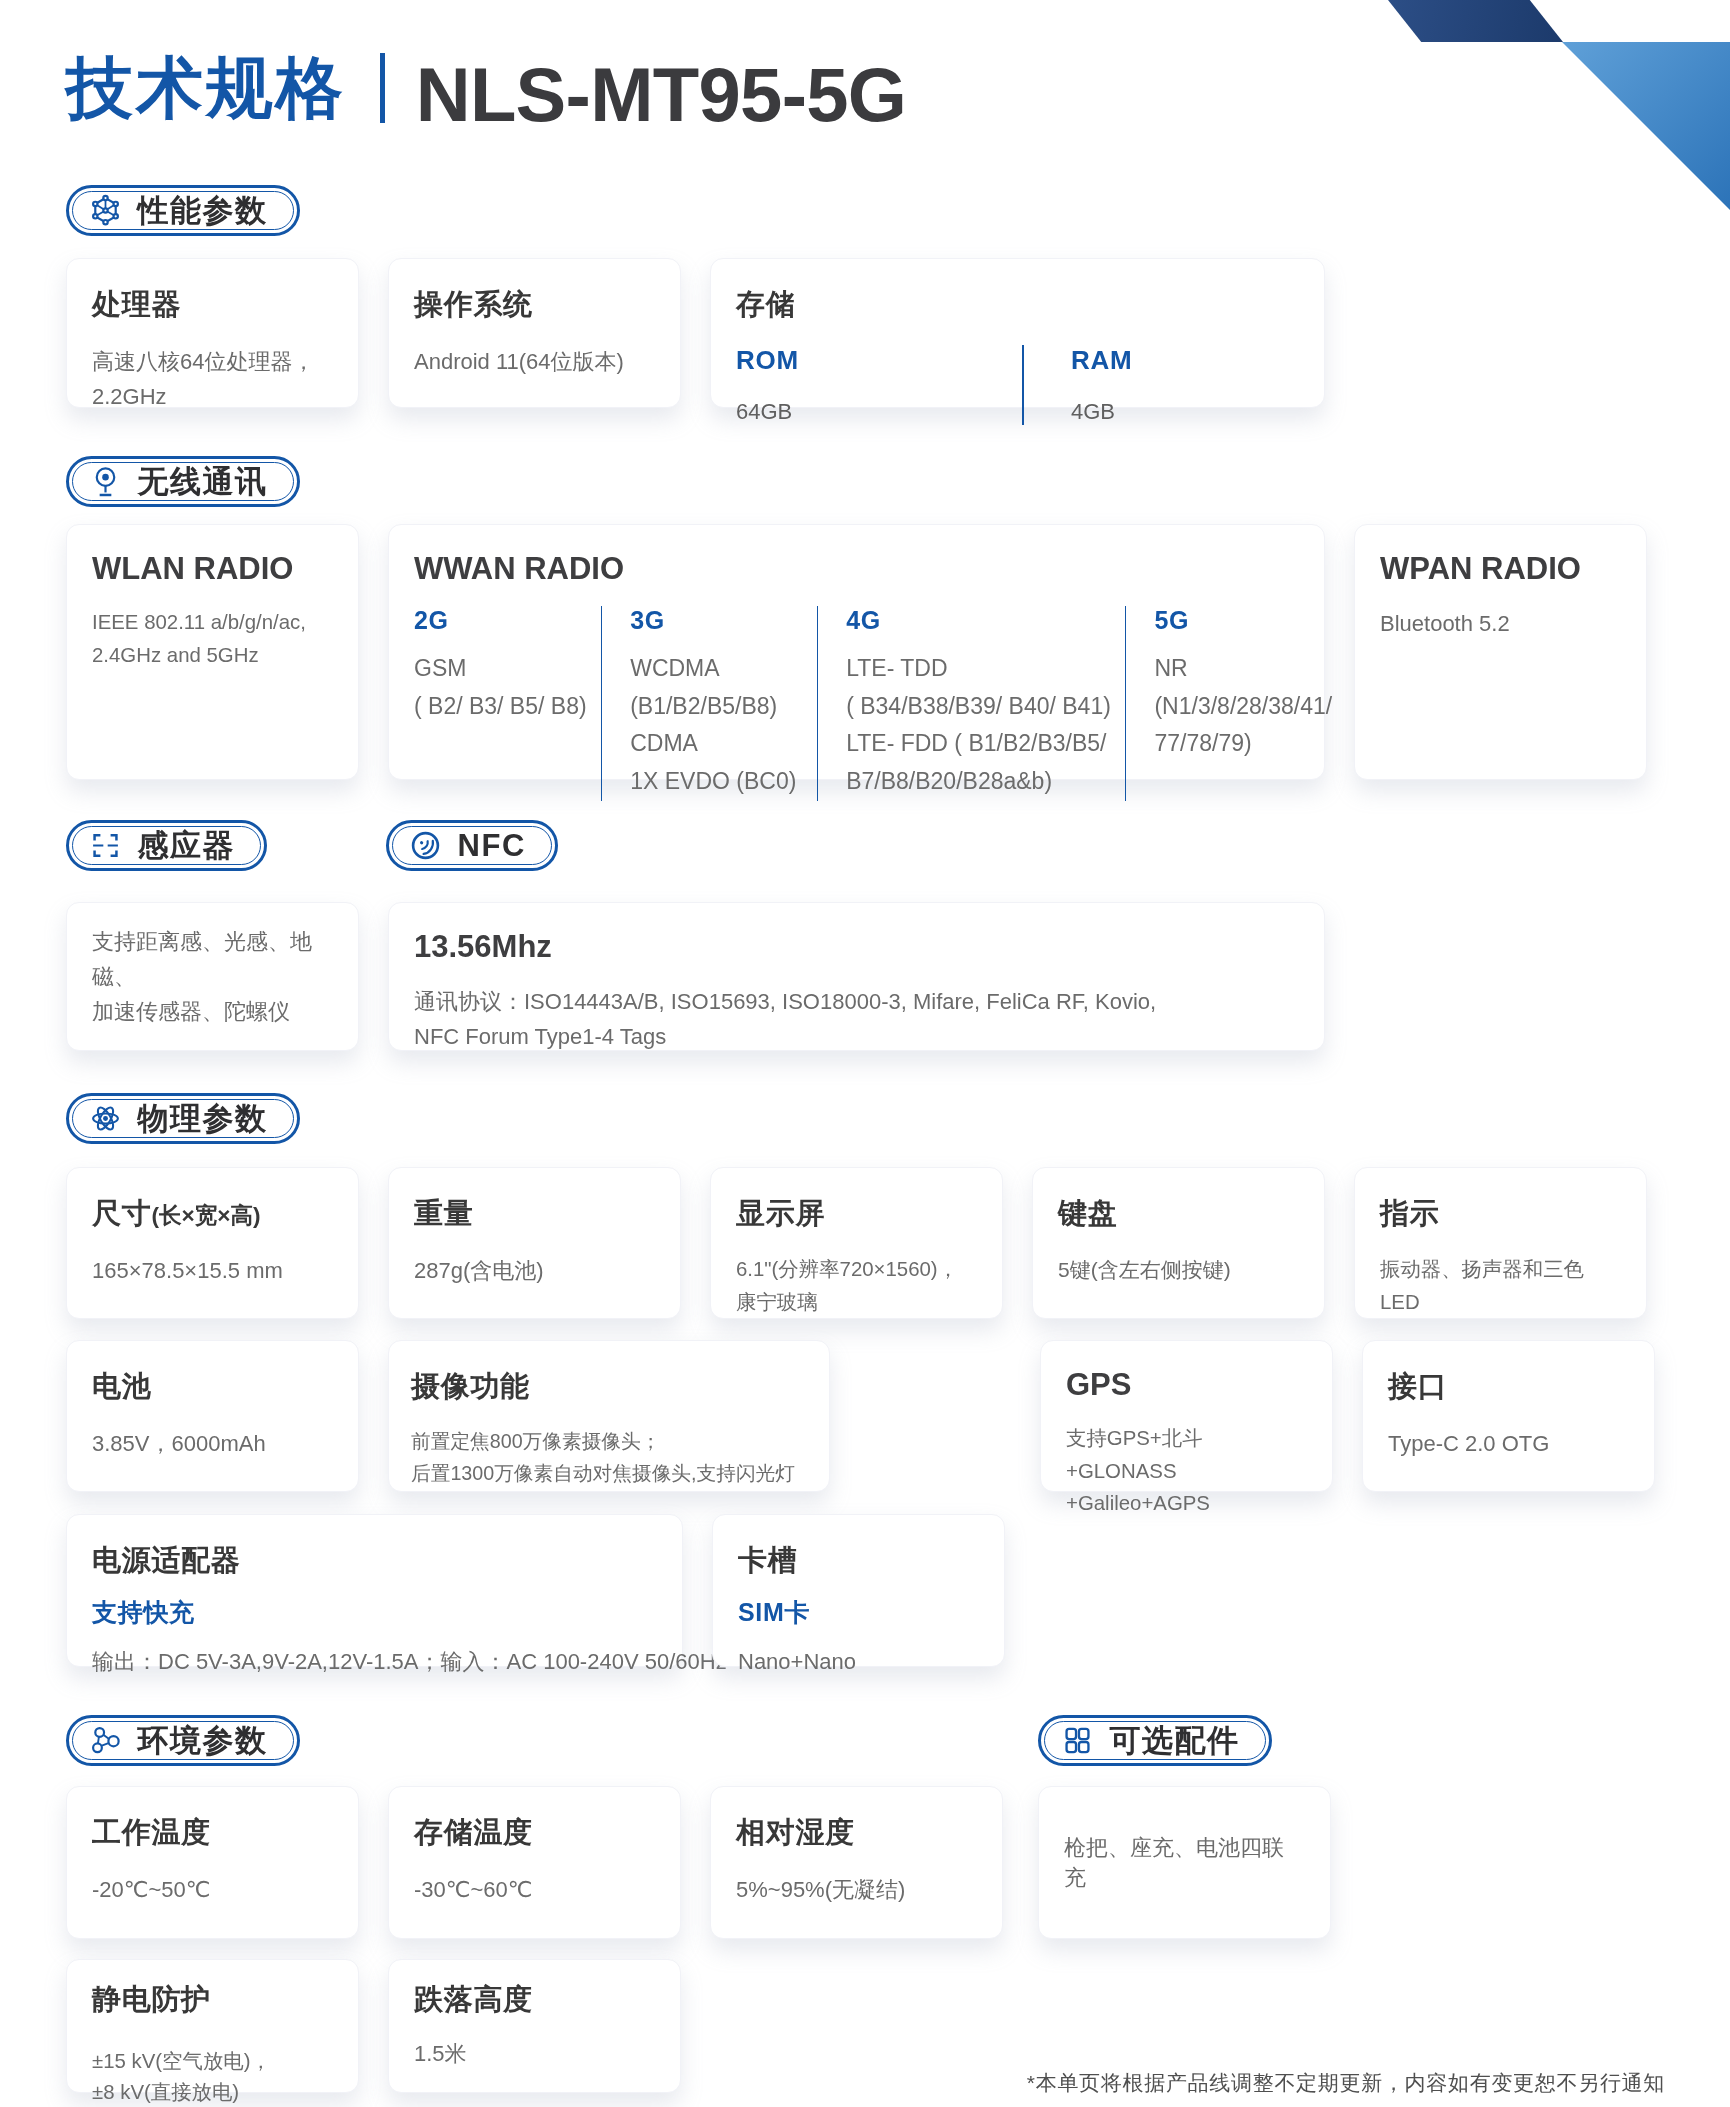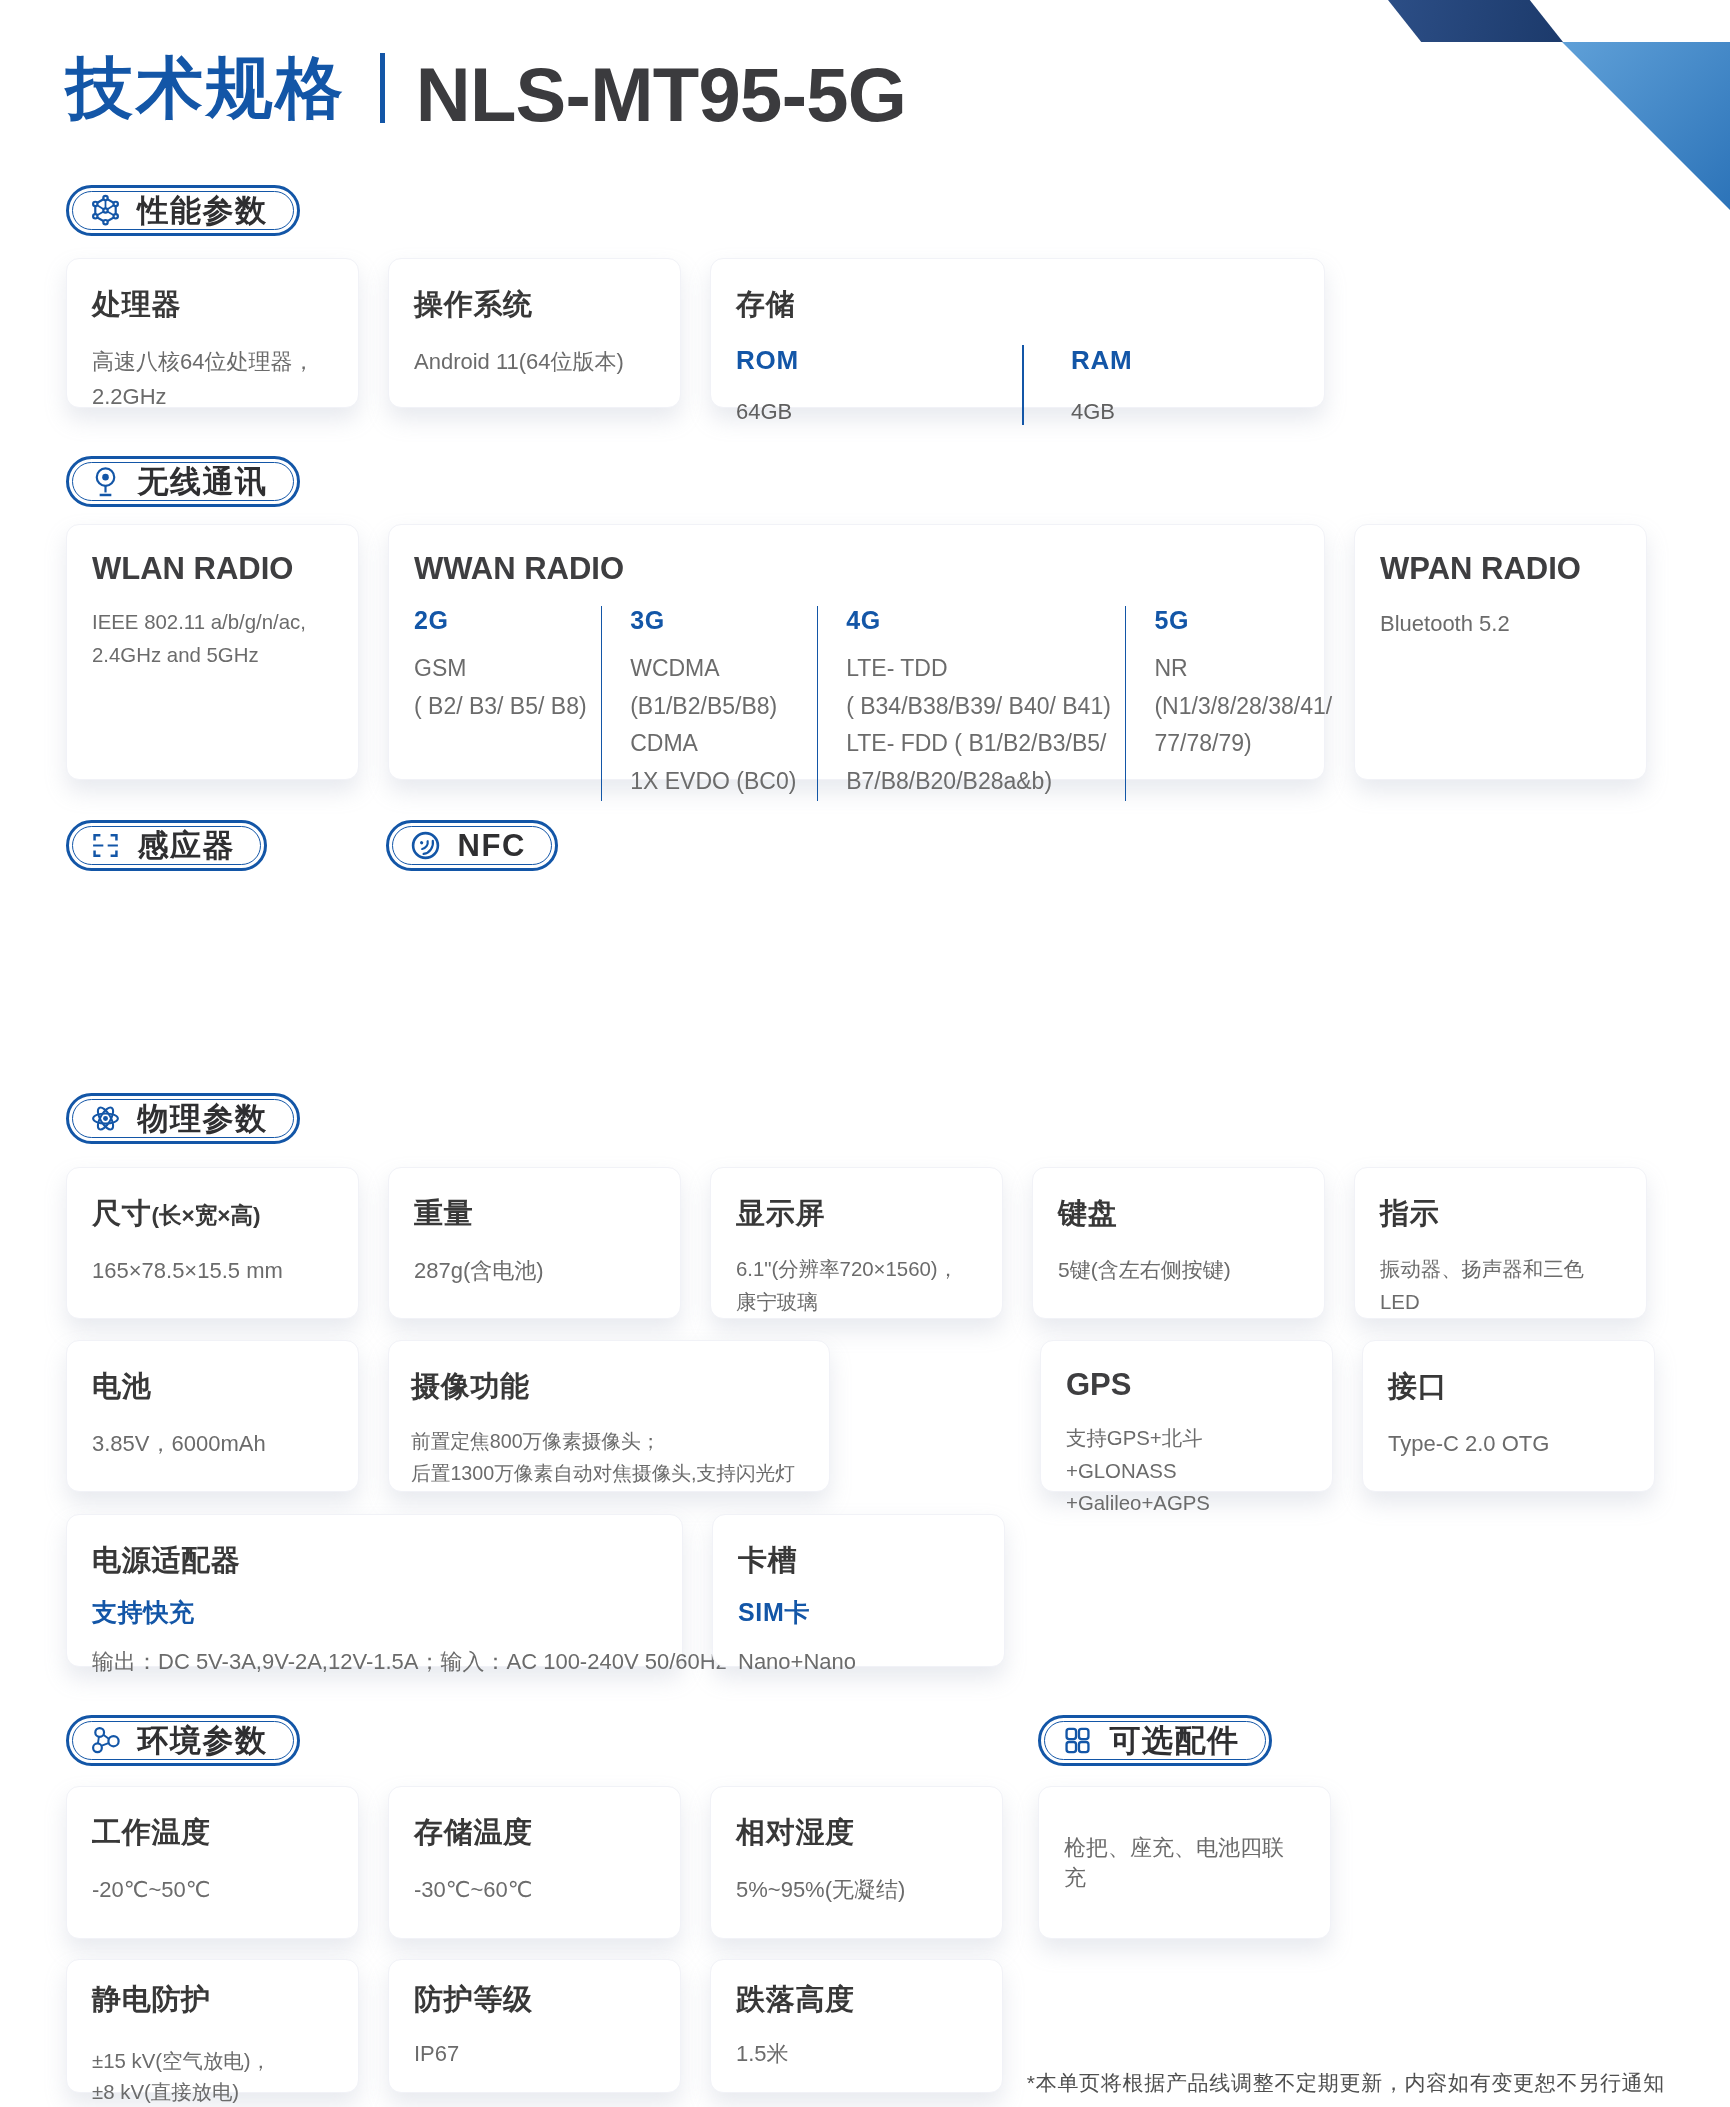--- a/index.html
+++ b/index.html
@@ -200,20 +200,31 @@
         <g transform="rotate(35 24 24)" stroke-width="3" stroke-linecap="round">
           <circle cx="17.5" cy="24" r="2.2" fill="#1356A7" stroke="none"></circle>
           <path d="M23 17.5a9 9 0 0 1 0 13"></path>
           <path d="M28.5 13a15.5 15.5 0 0 1 0 22"></path>
         </g>
       </svg>
     </span>
     <span class="pill-label">NFC</span>
   </div>
 
+  <div class="row h204" style="top:902px;">
+    <div class="card w1" style="display:flex;align-items:center;">
+      <div class="card-body" style="margin-top:0;">支持距离感、光感、地磁、
+加速传感器、陀螺仪</div>
+    </div>
+    <div class="card w3">
+      <div class="card-title en">13.56Mhz</div>
+      <div class="card-body">通讯协议：ISO14443A/B, ISO15693, ISO18000-3, Mifare, FeliCa RF,  Kovio,
+NFC Forum Type1-4 Tags</div>
+    </div>
+  </div>
 
   <div class="pill" style="top:1093px;left:66px;">
     <span class="pill-icon">
       <svg width="35" height="35" viewBox="0 0 48 48" fill="none" stroke="#1356A7" stroke-width="2.8">
         <ellipse cx="24" cy="24" rx="17" ry="7"></ellipse>
         <ellipse cx="24" cy="24" rx="17" ry="7" transform="rotate(60 24 24)"></ellipse>
         <ellipse cx="24" cy="24" rx="17" ry="7" transform="rotate(120 24 24)"></ellipse>
         <circle cx="24" cy="24" r="3.4" fill="#1356A7" stroke="none"></circle>
       </svg>
     </span>
@@ -320,24 +331,20 @@
     <div class="acc-body">枪把、座充、电池四联充</div>
   </div>
 
   <div class="row h184" style="top:1959px;">
     <div class="card w1" style="padding-top:20.4px;">
       <div class="card-title">静电防护</div>
       <div class="card-body fs28" style="margin-top:26px;line-height:1.5;">±15 kV(空气放电)，
 ±8 kV(直接放电)</div>
     </div>
     <div class="card w1" style="padding-top:20.4px;">
-      <div class="card-title">防护等级</div>
-      <div class="card-body" style="margin-top:16px;">IP67</div>
-    </div>
-    <div class="card w1" style="padding-top:20.4px;">
       <div class="card-title">跌落高度</div>
       <div class="card-body" style="margin-top:16px;">1.5米</div>
     </div>
   </div>
 
   <div class="footnote">*本单页将根据产品线调整不定期更新，内容如有变更恕不另行通知</div>
 
 </div>
 
 

